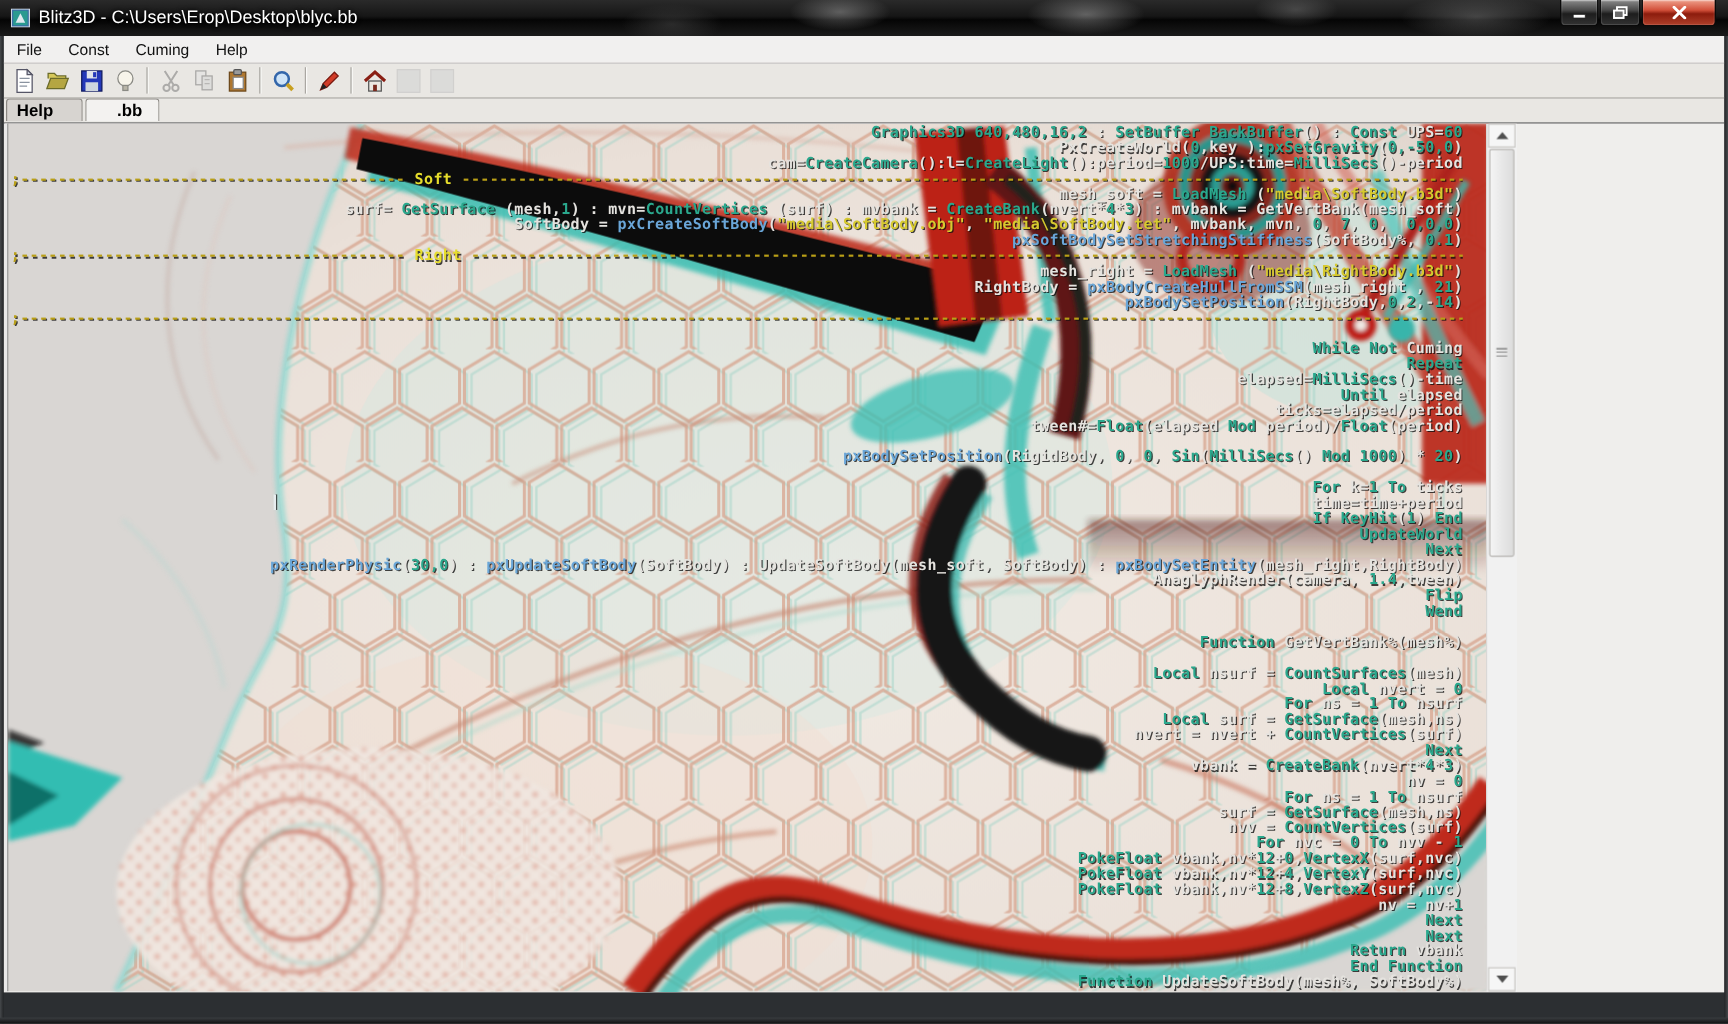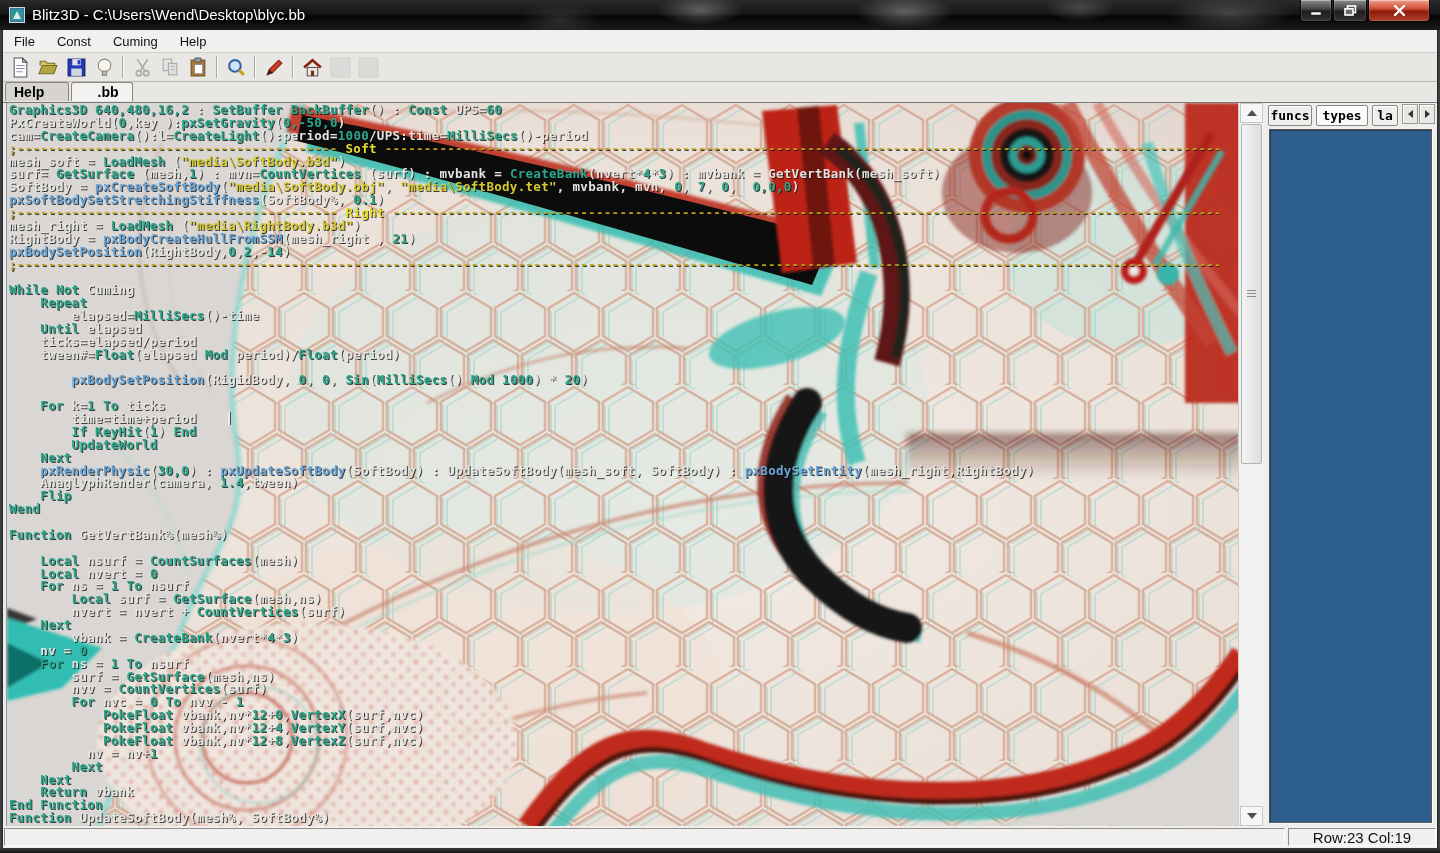--- a/index.html
+++ b/index.html
@@ -42,21 +42,21 @@
   
   .tabbar{position:absolute;left:3px;top:82px;width:1434px;height:20px;background:#e9e7e3;}
   .etab{position:absolute;top:0;height:19px;border:1px solid #8a8782;border-bottom:none;
     border-radius:3px 3px 0 0;font-weight:bold;font-size:14px;color:#000;
     display:flex;align-items:center;box-sizing:border-box;}
   .etab.inactive{background:#d7d4d0;}
   .etab.active{background:#f3f2f0;}
 
   
   .main{position:absolute;left:3px;top:102px;width:1434px;height:725px;background:#efeeec;
-    border-top:1px solid #777;box-sizing:border-box;}
+    border-top:1px solid #777;box-sizing:border-box;text-align:right;}
 
   .editor{position:absolute;left:1px;top:0;width:1260px;height:723px;background:#d8d5d2;
     border-left:3px ridge #e9e9e9;box-sizing:border-box;overflow:hidden;}
   .scene{position:absolute;left:0;top:0;width:1234px;height:723px;}
   .code{position:absolute;left:0;top:1px;width:1210px;height:722px;padding-left:2px;
     font-family:"DejaVu Sans Mono",monospace;font-weight:bold;font-size:12.5px;
     line-height:12.89px;letter-spacing:.3px;white-space:pre;overflow:hidden;}
   .cl{height:12.89px;}
   .code span{text-shadow:1px 1px 0 rgba(15,15,15,.78);}
   .t-k{color:var(--c-k);} .t-px{color:var(--c-px);} .t-p{color:var(--c-p);}
@@ -107,21 +107,21 @@
 <body>
 
 <div id="win">
 
   <div class="titlebar">
     <svg class="app-icon" viewBox="0 0 16 16">
       <rect x="0.5" y="0.5" width="15" height="15" fill="#3a6ea5" stroke="#cfd8e2"></rect>
       <rect x="2" y="2" width="12" height="12" fill="#2a9a90"></rect>
       <path d="M4 12 L8 4 L12 12 Z" fill="#dfe8ee"></path>
     </svg>
-    <span class="title-text">Blitz3D - C:\Users\Wend\Desktop\blyc.bb</span>
+    <span class="title-text">Blitz3D - C:\Users\Erop\Desktop\blyc.bb</span>
     <div class="capbtns">
       <div class="capbtn min">
         <svg width="12" height="10" viewBox="0 0 12 10">
             <rect x="1" y="6" width="10" height="3" fill="#fff" stroke="#222" stroke-width=".6"></rect>
           </svg>
       </div>
       <div class="capbtn max">
         <svg width="13" height="11" viewBox="0 0 13 11">
           <rect x="3.5" y="1" width="8" height="6.5" fill="none" stroke="#fff" stroke-width="1.6"></rect>
           <rect x="1" y="3.8" width="8" height="6.2" fill="#6a6a6a" stroke="#fff" stroke-width="1.6"></rect>
@@ -383,37 +383,19 @@
           </div>
         <div class="sb-thumb">
             <div class="sb-grip"></div>
           </div>
         <div class="sb-btn sb-down">
             <div class="tri-down"></div>
           </div>
       </div>
     </div>
 
-    <div class="rpanel">
-      <div class="rtabs" id="rtabs">
-          <div class="rtab" style="left: 0px; width: 44px;">funcs</div>
-          <div class="rtab active" style="left: 48px; width: 52px;">types</div>
-          <div class="rtab" style="left: 104px; width: 26px;">la</div>
-        </div>
-      <div class="rarrow" style="left:136px">
-          <div class="tri-l"></div>
-        </div>
-      <div class="rarrow" style="left:153px">
-          <div class="tri-r"></div>
-        </div>
-      <div class="rlist"></div>
-    </div>
   </div>
 
-  <div class="statusbar">
-    <div class="scell left"></div>
-    <div class="scell right">Row:23 Col:19</div>
-  </div>
 
   <div class="frame-left"></div>
   <div class="frame-right"></div>
   <div class="frame-bottom"></div>
 </div>
 
 </body></html>

